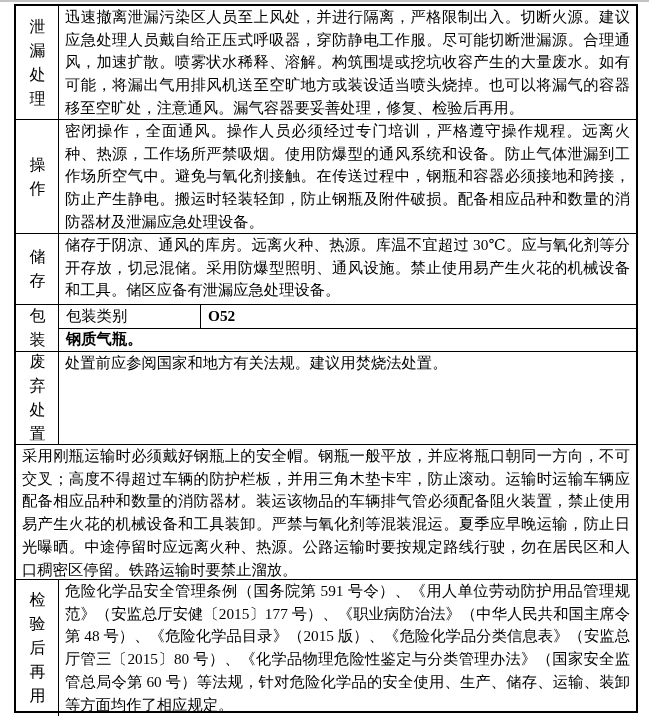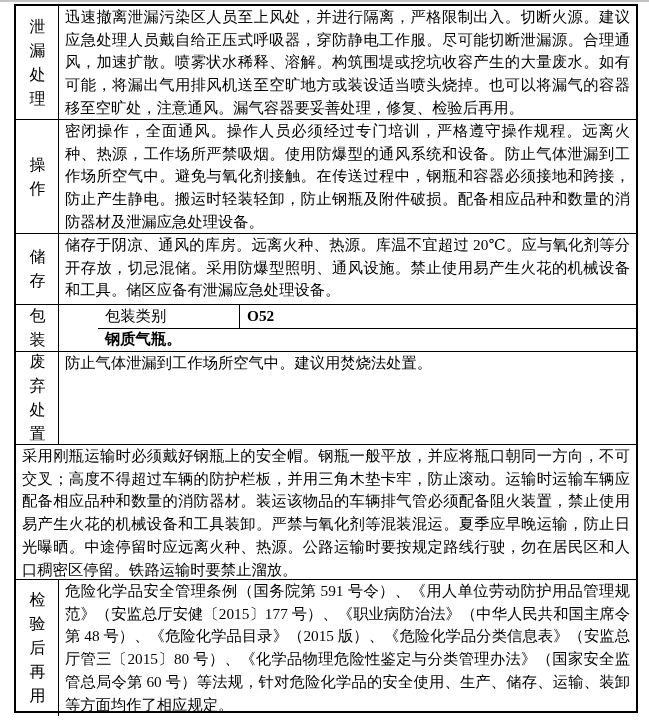--- a/index.html
+++ b/index.html
@@ -66,21 +66,20 @@
   }
   .content-cell.packaging {
     padding: 0;
     flex-direction: column;
     align-items: stretch;
   }
   .sub-row {
     flex: 1;
     display: flex;
     min-height: 0;
-    margin-left: 39px;
   }
   .sub-row + .sub-row { border-top: 1px solid #000000; }
   .sub-label {
     width: 142px;
     flex-shrink: 0;
     border-right: 1px solid #000000;
     display: flex;
     align-items: center;
     padding: 0 7px;
     font-size: 15.3px;
@@ -118,21 +117,21 @@
       <div class="content-cell">
         <div class="content-text">密闭操作，全面通风。操作人员必须经过专门培训，严格遵守操作规程。远离火种、热源，工作场所严禁吸烟。使用防爆型的通风系统和设备。防止气体泄漏到工作场所空气中。避免与氧化剂接触。在传送过程中，钢瓶和容器必须接地和跨接，防止产生静电。搬运时轻装轻卸，防止钢瓶及附件破损。配备相应品种和数量的消防器材及泄漏应急处理设备。</div>
       </div>
     </div>
 
     <div class="row" style="height:71px">
       <div class="label-cell">
         <span class="vlabel">储存</span>
       </div>
       <div class="content-cell">
-        <div class="content-text">储存于阴凉、通风的库房。远离火种、热源。库温不宜超过 20℃。应与氧化剂等分开存放，切忌混储。采用防爆型照明、通风设施。禁止使用易产生火花的机械设备和工具。储区应备有泄漏应急处理设备。</div>
+        <div class="content-text">储存于阴凉、通风的库房。远离火种、热源。库温不宜超过 30℃。应与氧化剂等分开存放，切忌混储。采用防爆型照明、通风设施。禁止使用易产生火花的机械设备和工具。储区应备有泄漏应急处理设备。</div>
       </div>
     </div>
 
     <div class="row" style="height:47px">
       <div class="label-cell">
         <span class="vlabel">包装</span>
       </div>
       <div class="content-cell packaging">
         <div class="sub-row">
           <div class="sub-label">包装类别</div>
@@ -142,21 +141,21 @@
           <div class="sub-value">钢质气瓶。</div>
         </div>
       </div>
     </div>
 
     <div class="row" style="height:93px">
       <div class="label-cell">
         <span class="vlabel">废弃处置</span>
       </div>
       <div class="content-cell">
-        <div class="content-text">防止气体泄漏到工作场所空气中。建议用焚烧法处置。</div>
+        <div class="content-text">处置前应参阅国家和地方有关法规。建议用焚烧法处置。</div>
       </div>
     </div>
 
     <div class="row" style="height:135px">
       <div class="content-cell">
         <div class="content-text">采用刚瓶运输时必须戴好钢瓶上的安全帽。钢瓶一般平放，并应将瓶口朝同一方向，不可交叉；高度不得超过车辆的防护栏板，并用三角木垫卡牢，防止滚动。运输时运输车辆应配备相应品种和数量的消防器材。装运该物品的车辆排气管必须配备阻火装置，禁止使用易产生火花的机械设备和工具装卸。严禁与氧化剂等混装混运。夏季应早晚运输，防止日光曝晒。中途停留时应远离火种、热源。公路运输时要按规定路线行驶，勿在居民区和人口稠密区停留。铁路运输时要禁止溜放。</div>
       </div>
     </div>
 
     <div class="row">

